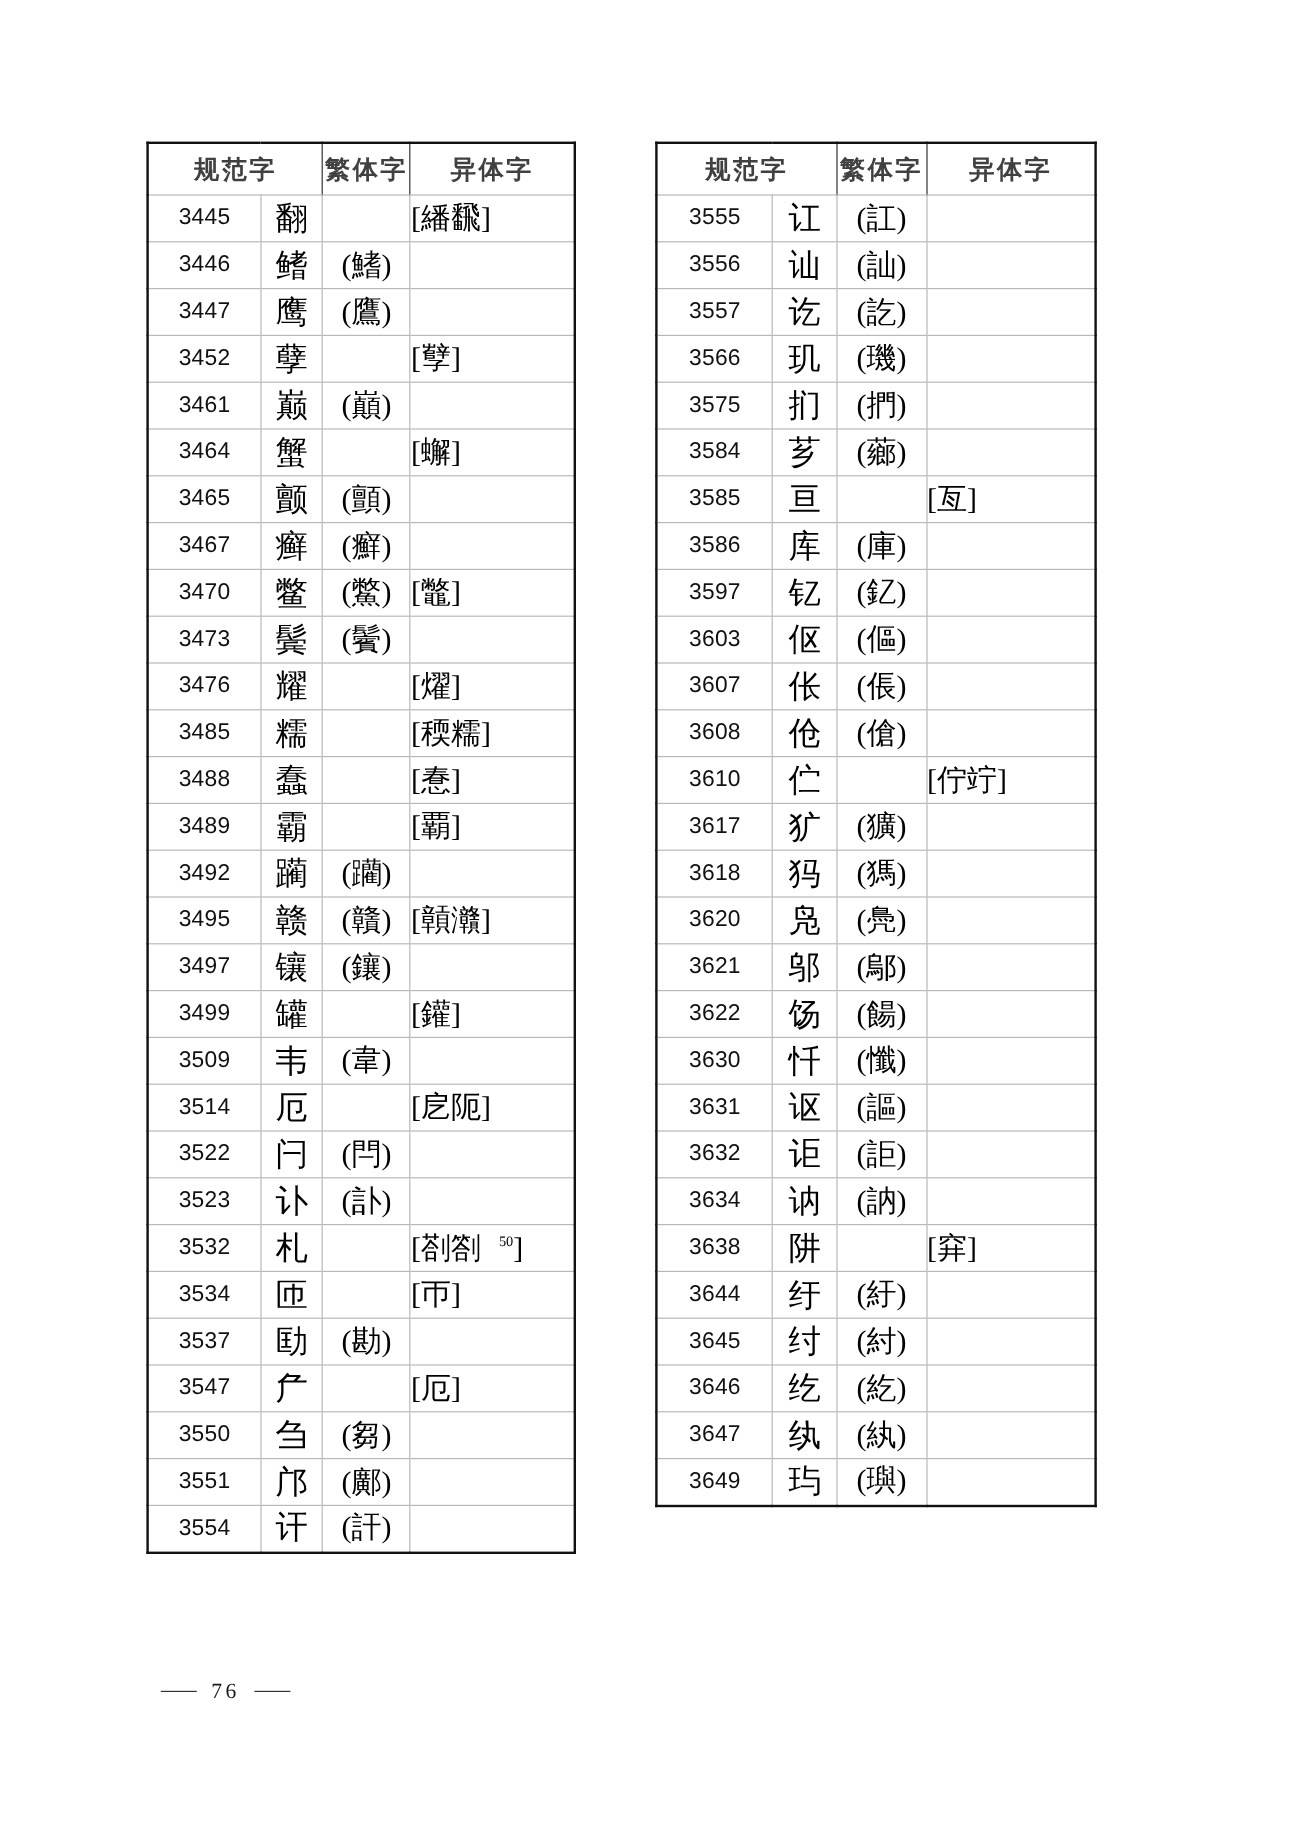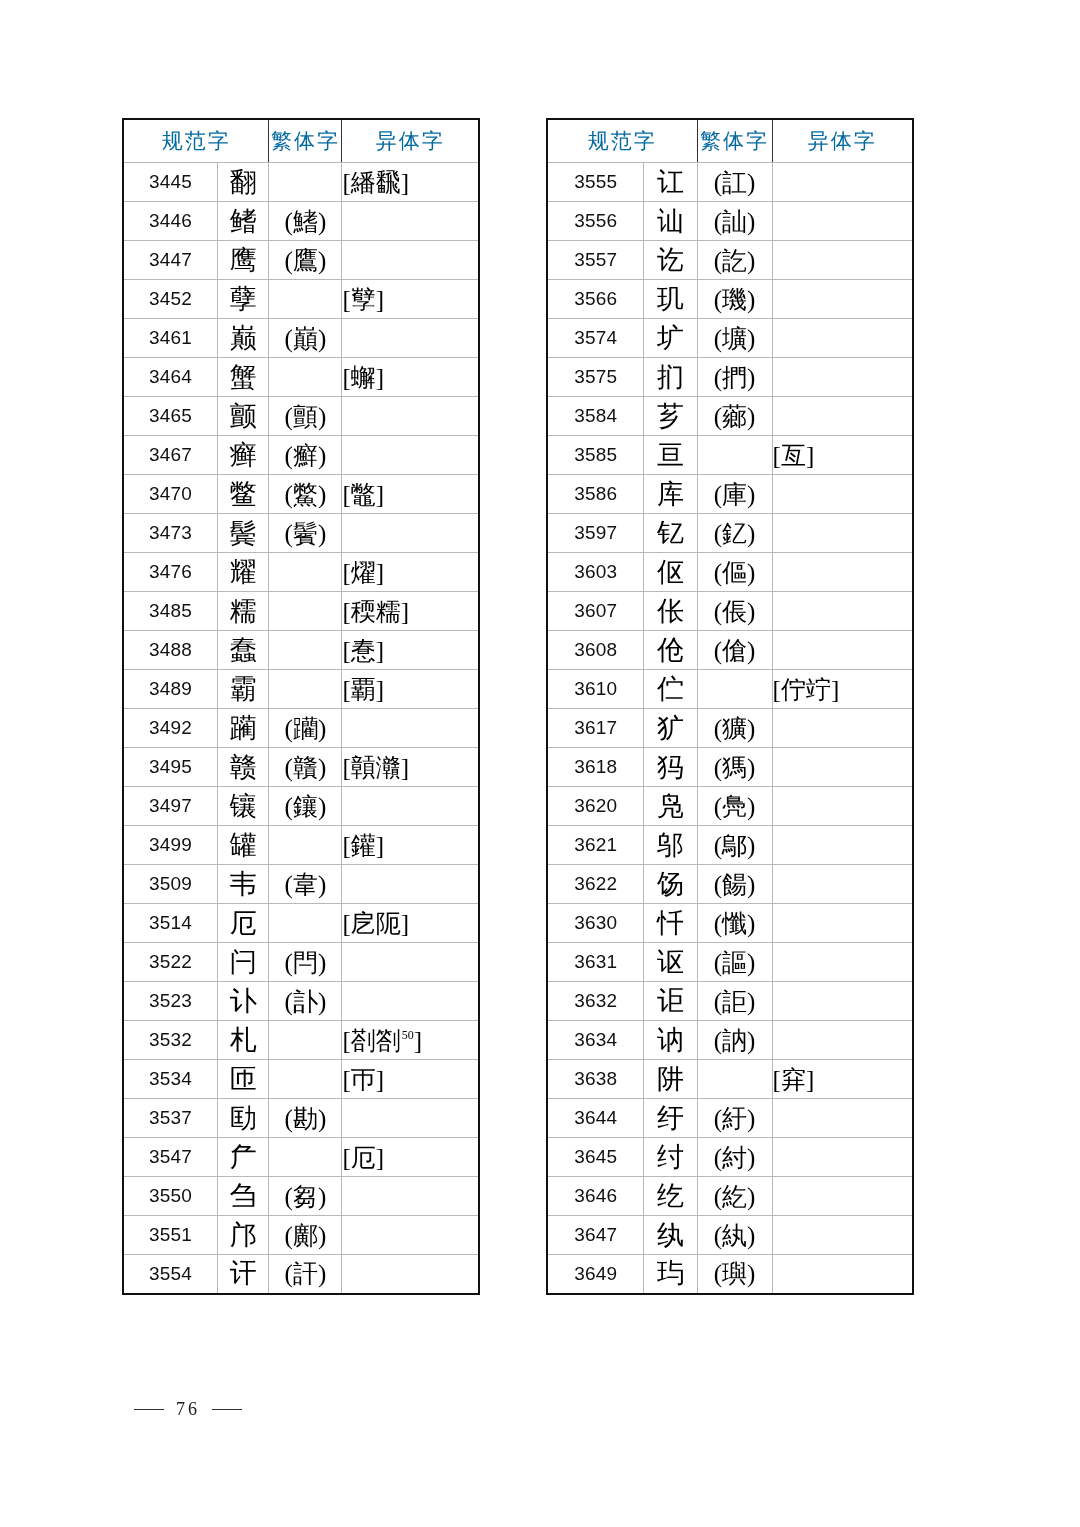--- a/index.html
+++ b/index.html
@@ -53,23 +53,23 @@
     padding: 0;
     vertical-align: middle;
   }
 
   
   thead th {
     height: 42px;
     border-bottom: 2.5px solid #111;
     font-family: "Liberation Serif", "DejaVu Serif", serif;
     font-size: 21px;
-    font-weight: 400;
+    font-weight: 700;
     letter-spacing: 2px;
-    color: #0369a1;
+    color: #404040;
     text-align: center;
   }
   thead th.h-std {
     border-right: 1.6px solid #333;
   }
   thead th.h-trad {
     border-right: 1.6px solid #333;
     border-left: 1.6px solid #333;
   }
 
@@ -111,20 +111,21 @@
     color: #000;
     padding-left: 7px;
     white-space: nowrap;
   }
 
   td.var sup {
     font-size: 12px;
     vertical-align: super;
     line-height: 0;
     padding-left: 1px;
+    margin-left: 14px;
   }
 
   
   tbody tr:last-child td { border-bottom: none; }
 
   .footer {
     position: absolute;
     left: 122px;
     top: 1398px;
     width: 300px;
@@ -378,26 +379,20 @@
               <td class="trad">(訖)</td>
               <td class="var"></td>
             </tr>
             <tr>
               <td class="num">3566</td>
               <td class="std">玑</td>
               <td class="trad">(璣)</td>
               <td class="var"></td>
             </tr>
             <tr>
-              <td class="num">3574</td>
-              <td class="std">圹</td>
-              <td class="trad">(壙)</td>
-              <td class="var"></td>
-            </tr>
-            <tr>
               <td class="num">3575</td>
               <td class="std">扪</td>
               <td class="trad">(捫)</td>
               <td class="var"></td>
             </tr>
             <tr>
               <td class="num">3584</td>
               <td class="std">芗</td>
               <td class="trad">(薌)</td>
               <td class="var"></td>

